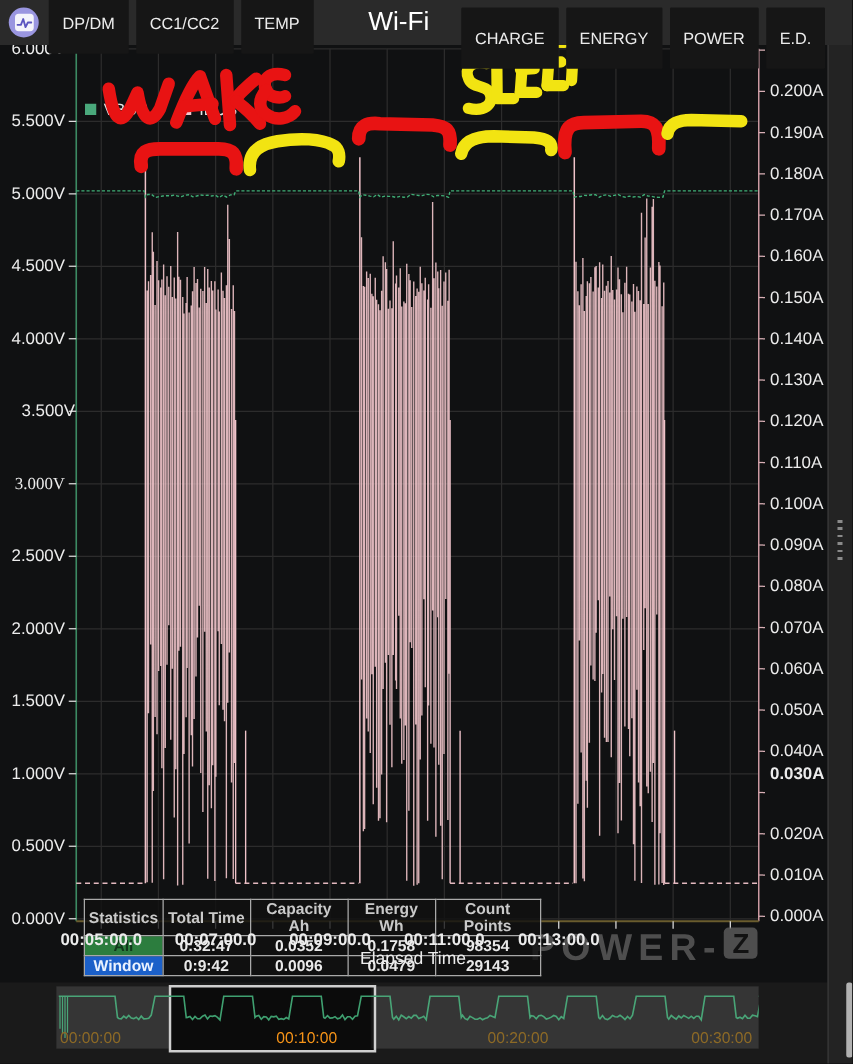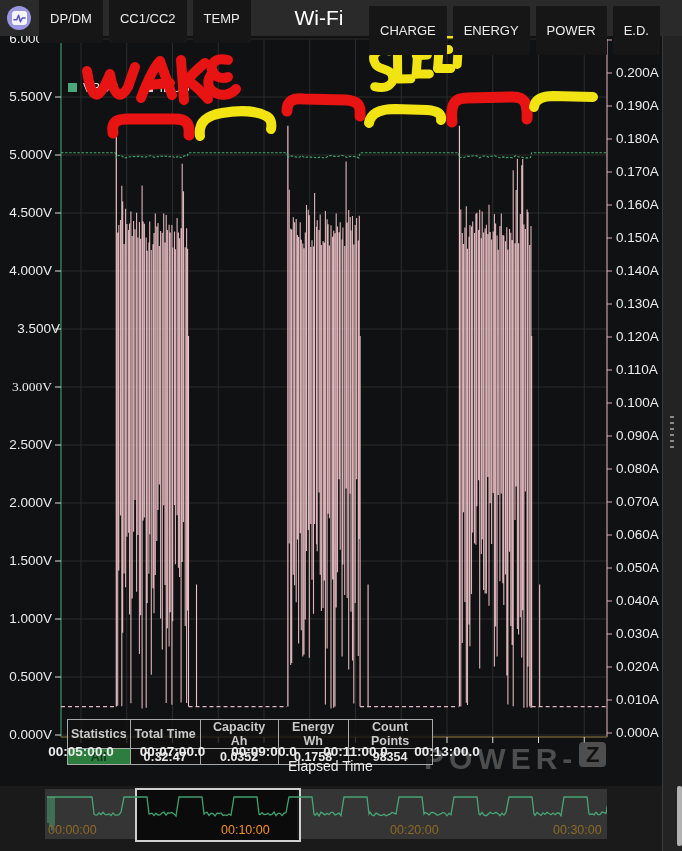--- a/index.html
+++ b/index.html
@@ -153,20 +153,27 @@
         <th>Energy Wh</th>
         <th>Count Points</th>
       </tr>
       <tr>
         <td class="rowname" id="cell-all" style="background: rgb(44, 125, 62); color: rgb(18, 56, 28);">All</td>
         <td>0:32:47</td>
         <td>0.0352</td>
         <td>0.1758</td>
         <td>98354</td>
       </tr>
+      <tr>
+        <td class="rowname" id="cell-window" style="background: rgb(27, 96, 201); color: rgb(234, 242, 255);">Window</td>
+        <td>0:9:42</td>
+        <td>0.0096</td>
+        <td>0.0479</td>
+        <td>29143</td>
+      </tr>
     </tbody>
       </table>
 
     <div id="watermark">
       <span>POWER-</span>
         <span class="zbadge">Z</span>
     </div>
 
     <svg id="tracesvg" class="layer" width="662" height="815" style="z-index:15">
         <line x1="61" x2="115.3125" y1="670.6" y2="670.6" stroke="#efc3c9" stroke-width="1.2" stroke-dasharray="4,3" opacity="0.95"></line>
@@ -213,21 +220,21 @@
         <div class="alab" style="left: 616px; top: 261px;">0.130A</div>
         <div class="alab" style="left: 616px; top: 294px;">0.120A</div>
         <div class="alab" style="left: 616px; top: 327px;">0.110A</div>
         <div class="alab" style="left: 616px; top: 360px;">0.100A</div>
         <div class="alab" style="left: 616px; top: 393px;">0.090A</div>
         <div class="alab" style="left: 616px; top: 426px;">0.080A</div>
         <div class="alab" style="left: 616px; top: 459px;">0.070A</div>
         <div class="alab" style="left: 616px; top: 492px;">0.060A</div>
         <div class="alab" style="left: 616px; top: 525px;">0.050A</div>
         <div class="alab" style="left: 616px; top: 558px;">0.040A</div>
-        <div class="alab" style="left: 616px; top: 591px;">0.030A</div>
+        <div class="alab" style="left: 616px; top: 576px; font-weight: bold;">0.030A</div>
         <div class="alab" style="left: 616px; top: 624px;">0.020A</div>
         <div class="alab" style="left: 616px; top: 657px;">0.010A</div>
         <div class="alab" style="left: 616px; top: 690px;">0.000A</div>
         <div class="xlab" style="left: 35px; top: 709px;">00:05:00.0</div>
         <div class="xlab" style="left: 126.5px; top: 709px;">00:07:00.0</div>
         <div class="xlab" style="left: 218px; top: 709px;">00:09:00.0</div>
         <div class="xlab" style="left: 309.5px; top: 709px;">00:11:00.0</div>
         <div class="xlab" style="left: 401px; top: 709px;">00:13:00.0</div>
       </div>
 

